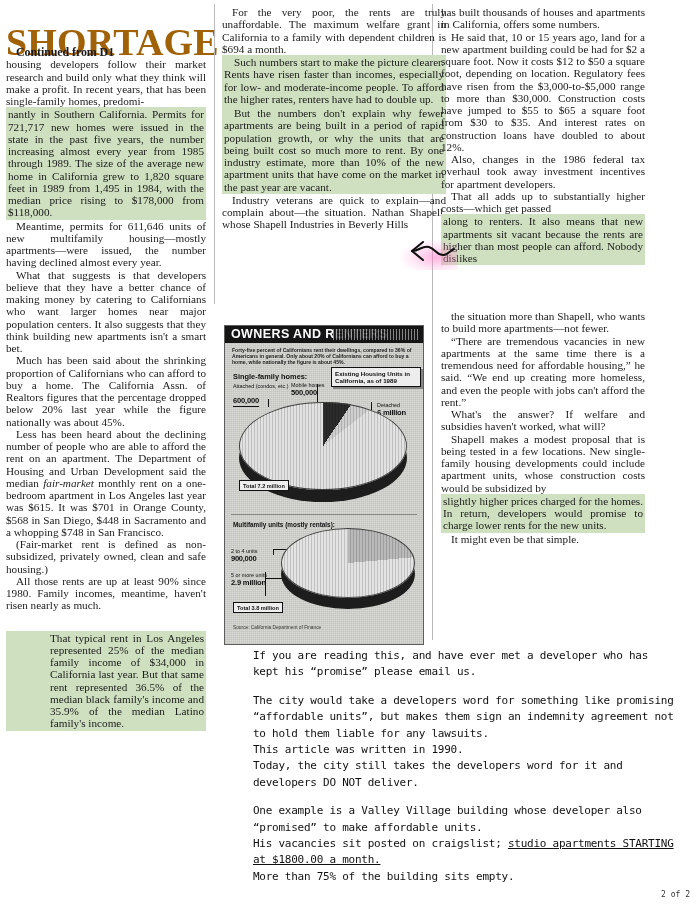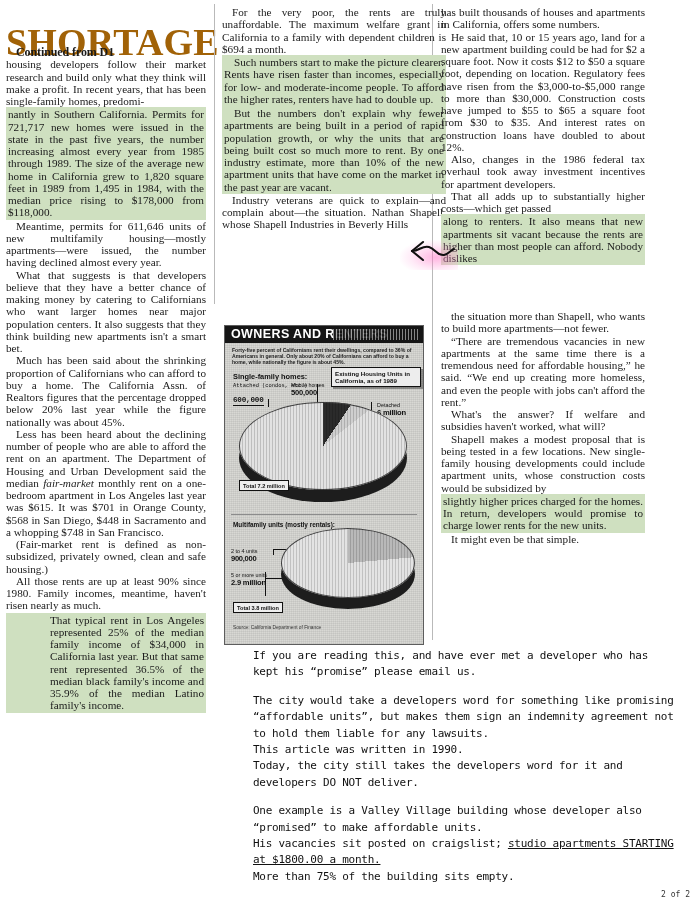--- a/index.html
+++ b/index.html
@@ -56,21 +56,21 @@
   #chartdeck{position:absolute;left:7px;top:21px;width:182px;
       font-family:"Liberation Sans",sans-serif;font-size:5.1px;line-height:6.2px;
       color:#222;font-weight:600;}
   .sect{position:absolute;font-family:"Liberation Sans",sans-serif;
         font-weight:700;color:#101010;}
   #sfh{left:8px;top:46px;font-size:7.4px;}
   #mfu{left:8px;top:195px;font-size:6.4px;line-height:7.6px;}
   .lbl{position:absolute;font-family:"Liberation Sans",sans-serif;color:#101010;}
   .lbl .t{font-size:5.4px;display:block;}
   .lbl .v{font-size:7.6px;font-weight:700;display:block;letter-spacing:-.2px;}
-  #lblAttached{left:8px;top:57px;font-family:Liberation Mono, monospace;}
+  #lblAttached{left:8px;top:57px;}
   #lblAttached .v{border-bottom:1.3px solid #111;display:inline-block;padding-bottom:1px;}
   #lblMobile{left:66px;top:56px;}
   #lblDetached{left:152px;top:76px;}
   #lblDetached .t{font-size:5.4px;}
   #lbl24{left:6px;top:222px;}
   #lbl24 .v{letter-spacing:-.3px;}
   #lbl5plus{left:6px;top:246px;}
   .totalbox{position:absolute;border:1px solid #111;background:#eee;
       font-family:"Liberation Sans",sans-serif;font-size:5.6px;font-weight:700;
       line-height:6.4px;padding:1.5px 3px;color:#111;}
@@ -134,21 +134,21 @@
   <div class="col" id="col1">
     <p class="kicker">Continued from D1</p>
     <p class="noind">housing developers follow their market research and build only what they think will make a profit. In recent years, that has been single-family homes, predomi-</p>
     <p class="noind hlblock">nantly in Southern California. Permits for 721,717 new homes were issued in the state in the past five years, the number increasing almost every year from 1985 through 1989. The size of the average new home in California grew to 1,820 square feet in 1989 from 1,495 in 1984, with the median price rising to $178,000 from $118,000.</p>
     <p>Meantime, permits for 611,646 units of new multifamily housing—mostly apartments—were issued, the number having declined almost every year.</p>
     <p>What that suggests is that developers believe that they have a better chance of making money by catering to Californians who want larger homes near major population centers. It also suggests that they think building new apartments isn't a smart bet.</p>
     <p>Much has been said about the shrinking proportion of Californians who can afford to buy a home. The California Assn. of Realtors figures that the percentage dropped below 20% last year while the figure nationally was about 45%.</p>
     <p><span>Less has been heard about the declining number of people who are able to afford the rent on an apartment. The Department of Housing and Urban Development said the median </span><em>fair-market</em><span> monthly rent on a one-bedroom apartment in Los Angeles last year was $615. It was $701 in Orange County, $568 in San Diego, $448 in Sacramento and a whopping $748 in San Francisco.</span></p>
     <p>(Fair-market rent is defined as non-subsidized, privately owned, clean and safe housing.)</p>
     <p>All those rents are up at least 90% since 1980. Family incomes, meantime, haven't risen nearly as much.</p>
-    <p class="noind hlblock" style="margin-top:1px;padding-left:44px;">That typical rent in Los Angeles represented 25% of the median family income of $34,000 in California last year. But that same rent represented 36.5% of the median black family's income and 35.9% of the median Latino family's income.</p>
+    <p class="noind hlblock" style="margin-top:19px;padding-left:44px;">That typical rent in Los Angeles represented 25% of the median family income of $34,000 in California last year. But that same rent represented 36.5% of the median black family's income and 35.9% of the median Latino family's income.</p>
   </div>
 
   <div class="col" id="col2">
     <p>For the very poor, the rents are truly unaffordable. The maximum welfare grant in California to a family with dependent children is $694 a month.</p>
     <p class="hlblock">Such numbers start to make the picture clearer. Rents have risen faster than incomes, especially for low- and moderate-income people. To afford the higher rates, renters have had to double up.</p>
     <p class="hlblock">But the numbers don't explain why fewer apartments are being built in a period of rapid population growth, or why the units that are being built cost so much more to rent. By one industry estimate, more than 10% of the new apartment units that have come on the market in the past year are vacant.</p>
     <p>Industry veterans are quick to explain—and complain about—the situation. Nathan Shapell, whose Shapell Industries in Beverly Hills</p>
   </div>
 
   <div class="col" id="col3">

